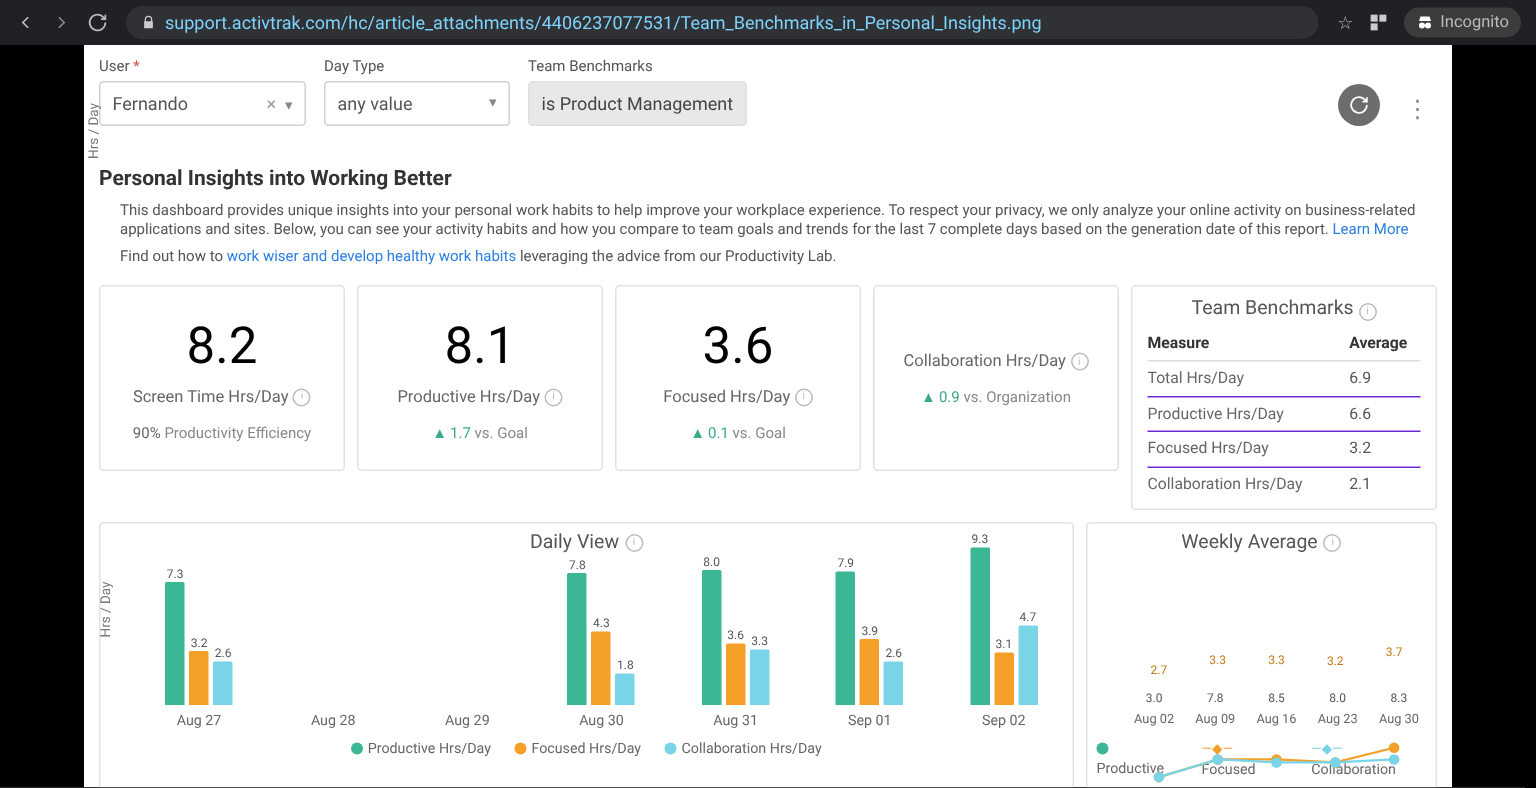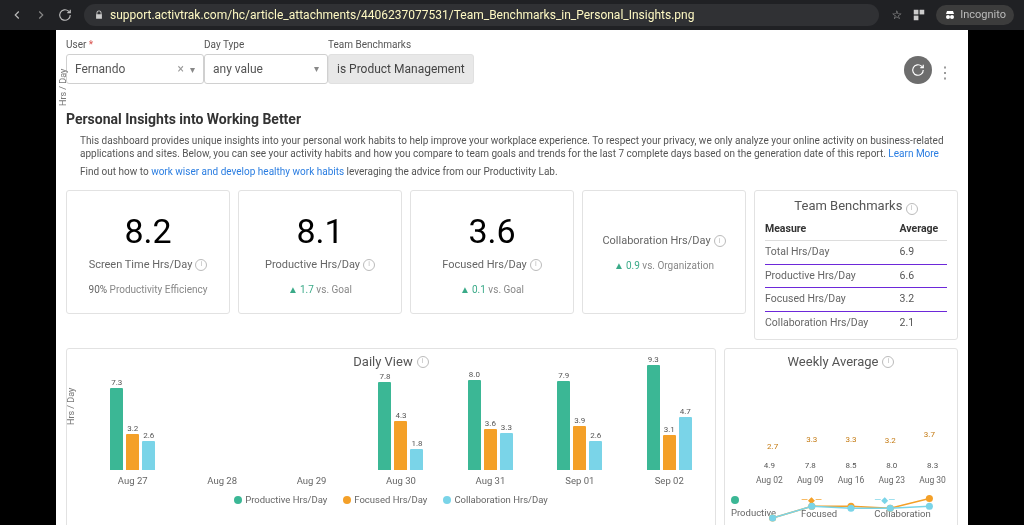--- a/index.html
+++ b/index.html
@@ -1,28 +1,28 @@
 <!DOCTYPE html>
 <html><head>
 <meta charset="utf-8">
 <style>
   html,body{margin:0;padding:0;background:#000;font:13px/1.4 -apple-system,BlinkMacSystemFont,"Segoe UI",Roboto,Helvetica,Arial,sans-serif;color:#333;}
   .viewport{width:1024px;height:525px;margin:0 auto;position:relative;background:#000;overflow:hidden;}
   
   .chrome{height:30px;background:#202124;display:flex;align-items:center;padding:0 10px;color:#bbb;font-size:12px;}
   .chrome .nav{display:flex;gap:10px;align-items:center;}
-  .chrome .url-bar{flex:1;margin:0 12px;height:22px;background:#303134;border-radius:11px;display:flex;align-items:center;padding:0 10px;color:#fef9c3;font-size:12px;overflow:hidden;white-space:nowrap;}
+  .chrome .url-bar{flex:1;margin:0 12px;height:22px;background:#303134;border-radius:11px;display:flex;align-items:center;padding:0 10px;color:#7dd3fc;font-size:12px;overflow:hidden;white-space:nowrap;}
   .chrome .lock{margin-right:6px;}
   .chrome .right{display:flex;align-items:center;gap:10px;}
   .chrome .incog{display:flex;align-items:center;gap:4px;background:#3c3c3c;border-radius:12px;padding:2px 8px;font-size:11px;}
   
   .page-wrap{height:495px;background:#000;display:flex;justify-content:center;overflow:hidden;}
   .page{width:912px;background:#fff;padding:8px 10px;height:100%;box-sizing:border-box;position:relative;}
   
-  .filters{display:flex;align-items:flex-end;}
+  .filters{display:flex;gap:12px;align-items:flex-end;}
   .fgroup{display:flex;flex-direction:column;}
   .flabel{font-size:10px;color:#555;margin-bottom:2px;}
   .flabel .req{color:#d9534f;}
   .fbox{height:28px;border:1px solid #d0d0d0;border-radius:3px;padding:0 8px;display:flex;align-items:center;gap:6px;color:#555;font-size:12px;background:#fff;}
   .fbox.wide{width:120px;justify-content:space-between;}
   .fbox.wider{width:106px;justify-content:space-between;}
   .fbox.btn{background:#e8e8e8;border-color:#e0e0e0;color:#444;}
   .fbox .caret{color:#888;font-size:10px;}
   .fbox .x{color:#999;}
   .filters .spacer{flex:1;}
@@ -319,21 +319,21 @@
         <div class="chartcard weekly">
           <h3>
               <span>Weekly Average</span> 
               <span class="infoic">i</span>
             </h3>
           <div class="ylabel" style="top:76px;left:1px">Hrs / Day</div>
           <div class="wk-plot" id="wk-plot">
               <div class="wk-bars">
                 <div class="wk-group">
                   <div class="wk-bar b-prod" style="height:72%">
-                    <span class="bv">4.9</span>
+                    <span class="bv">3.0</span>
                   </div>
     <div class="wk-cat">Aug 02</div>
                 </div>
                 <div class="wk-group">
                   <div class="wk-bar b-prod" style="height:78%">
                     <span class="bv">7.8</span>
                   </div>
     <div class="wk-cat">Aug 09</div>
                 </div>
                 <div class="wk-group">

